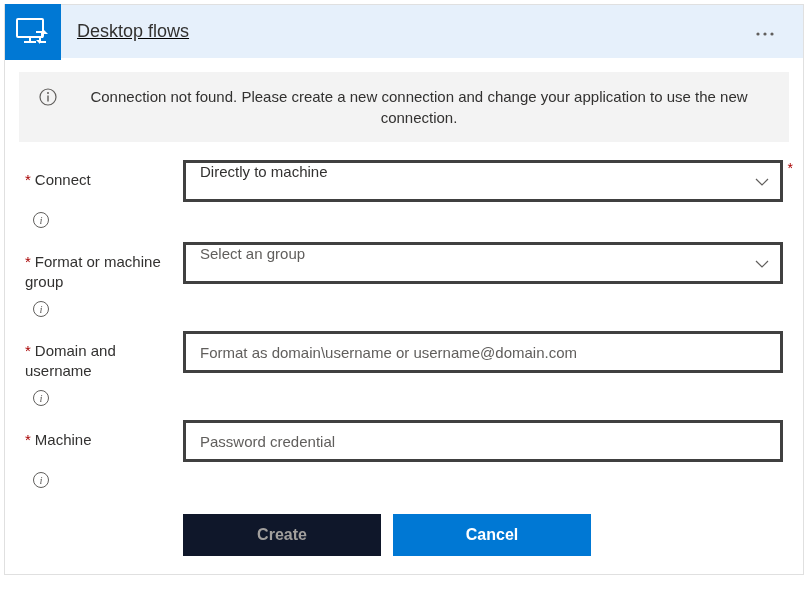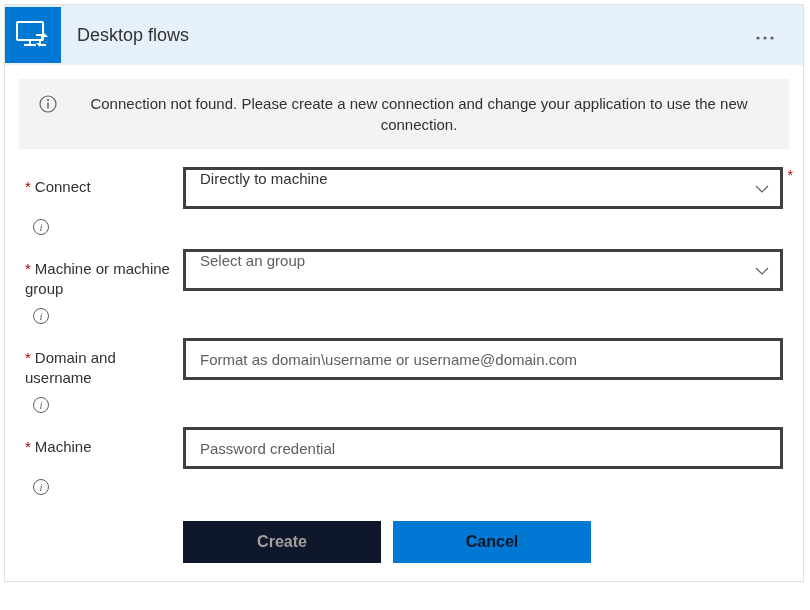--- a/index.html
+++ b/index.html
@@ -17,22 +17,23 @@
     .panel {
       border: 1px solid #e0e0e0;
       margin: 4px;
       width: 800px;
       background: #fff;
     }
     .header {
       display: flex;
       align-items: center;
       background: #e6f0fb;
-      height: 60px;
+      height: 53px;
       padding-right: 20px;
+      text-decoration: underline;
     }
     .header-icon {
       width: 56px;
       height: 56px;
       background: #0078d4;
       display: flex;
       align-items: center;
       justify-content: center;
     }
     .header-title {
@@ -158,21 +159,21 @@
       justify-content: center;
       cursor: pointer;
     }
     .btn-disabled {
       background: #0f172a;
       color: #a19f9d;
       cursor: default;
     }
     .btn-primary {
       background: #0078d4;
-      color: #0f172a;
+      color: #ffffff;
     }
   </style>
 </head>
 <body>
 
 <div class="panel">
   <div class="header">
     <div class="header-icon">
       <svg width="34" height="28" viewBox="0 0 34 28">
         <rect x="1" y="1" width="26" height="18" rx="1" stroke="#fff" stroke-width="2" fill="none"></rect>
@@ -216,21 +217,21 @@
           <svg width="14" height="8" viewBox="0 0 14 8">
               <path d="M1 1 L7 7 L13 1" stroke="#605e5c" stroke-width="1.2" fill="none"></path>
             </svg>
         </span>
         <span class="trailing-req">*</span>
       </div>
     </div>
     <div class="info-row"><span class="info-circle">i</span></div>
 
     <div class="form-row">
-      <div class="label-col"><span class="req">*</span><span>Machine or machine group</span></div>
+      <div class="label-col"><span class="req">*</span><span>Format or machine group</span></div>
       <div class="control-col">
         <div class="select-box placeholder">
             <span>Select an group</span>
           </div>
         <span class="chevron">
           <svg width="14" height="8" viewBox="0 0 14 8">
               <path d="M1 1 L7 7 L13 1" stroke="#605e5c" stroke-width="1.2" fill="none"></path>
             </svg>
         </span>
       </div>

